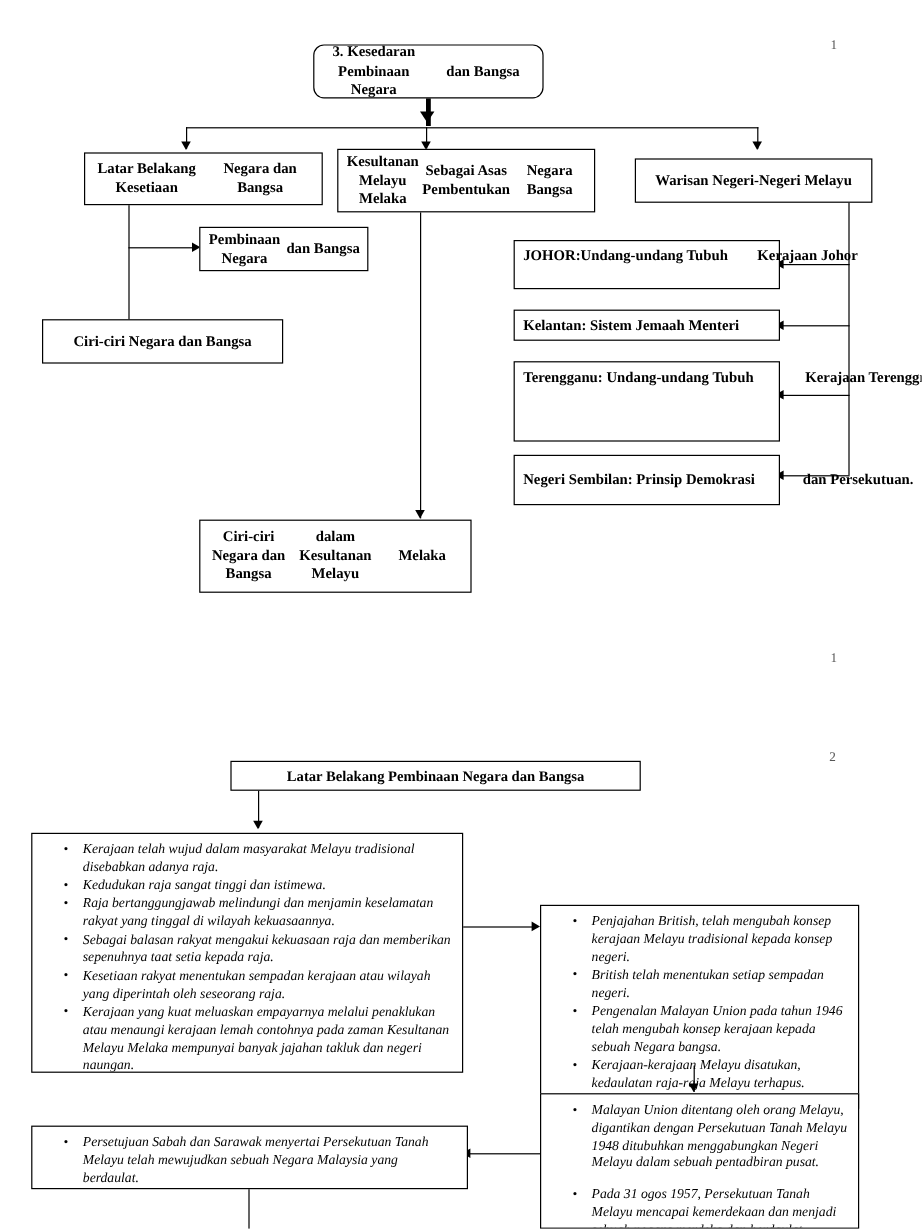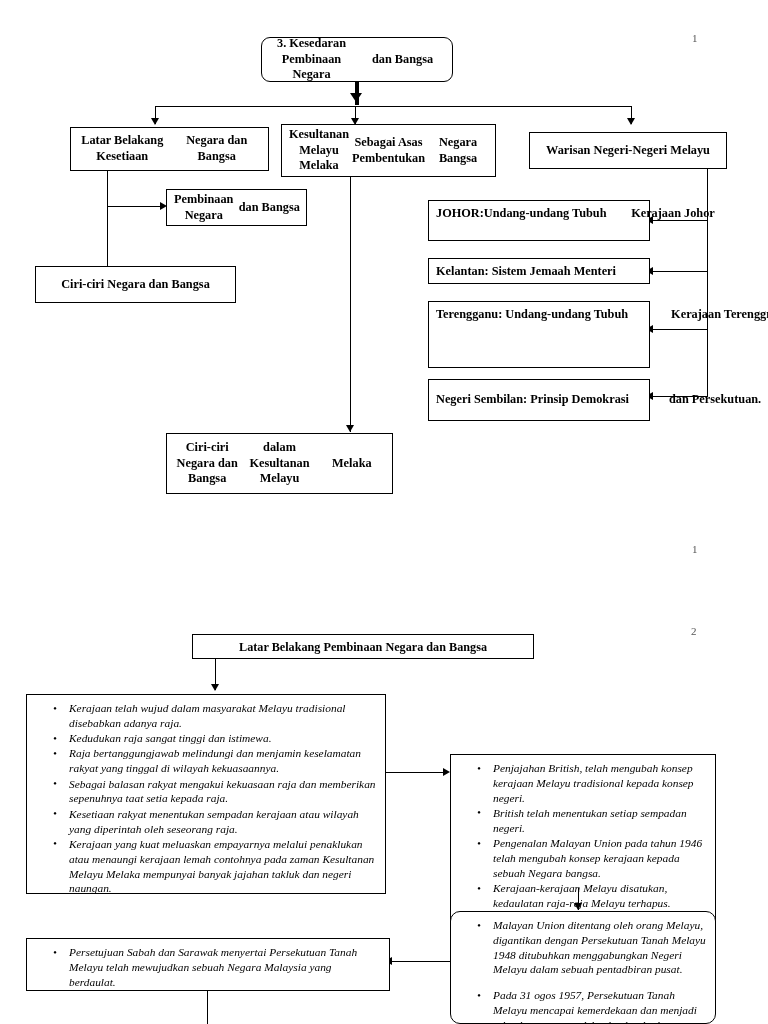--- a/index.html
+++ b/index.html
@@ -242,21 +242,21 @@
       <li>Penjajahan British, telah mengubah konsep kerajaan Melayu tradisional kepada konsep negeri.</li>
       <li>British telah menentukan setiap sempadan negeri.</li>
       <li>Pengenalan Malayan Union pada tahun 1946 telah mengubah konsep kerajaan kepada sebuah Negara bangsa.</li>
       <li>Kerajaan-kerajaan Melayu disatukan, kedaulatan raja-raja Melayu terhapus.</li>
     </ul>
   </div>
 
   <div class="vline" style="left:578px; top:888px; height:22px;"></div>
   <div class="arrow-down" style="left:574px; top:903px;"></div>
 
-  <div class="listbox" style="left:450px; top:911px; width:266px; height:113px;border-radius:10px;">
+  <div class="listbox" style="left:450px; top:911px; width:266px; height:113px;">
     <ul>
       <li>Malayan Union ditentang oleh orang Melayu, digantikan dengan Persekutuan Tanah Melayu 1948 ditubuhkan menggabungkan  Negeri Melayu dalam sebuah pentadbiran pusat.</li>
       <li class="gap">Pada 31 ogos 1957, Persekutuan Tanah Melayu mencapai kemerdekaan dan menjadi sebuah negara merdeka dan berdaulat.</li>
     </ul>
   </div>
 
   <div class="hline" style="left:390px; top:961px; width:60px;"></div>
   <div class="arrow-left" style="left:385px; top:957px;"></div>
 
   <div class="listbox" style="left:26px; top:938px; width:364px; height:53px;">

